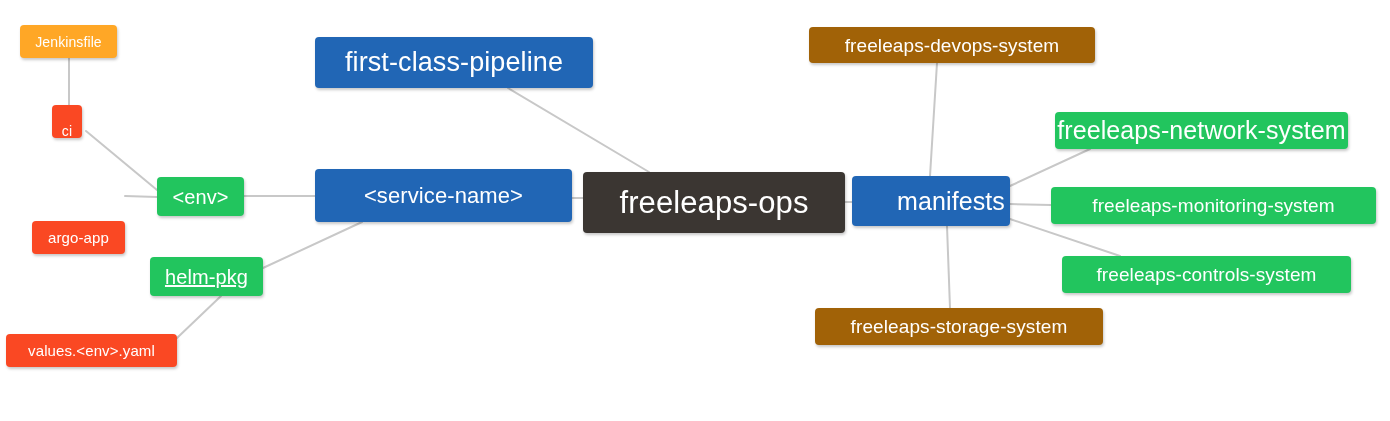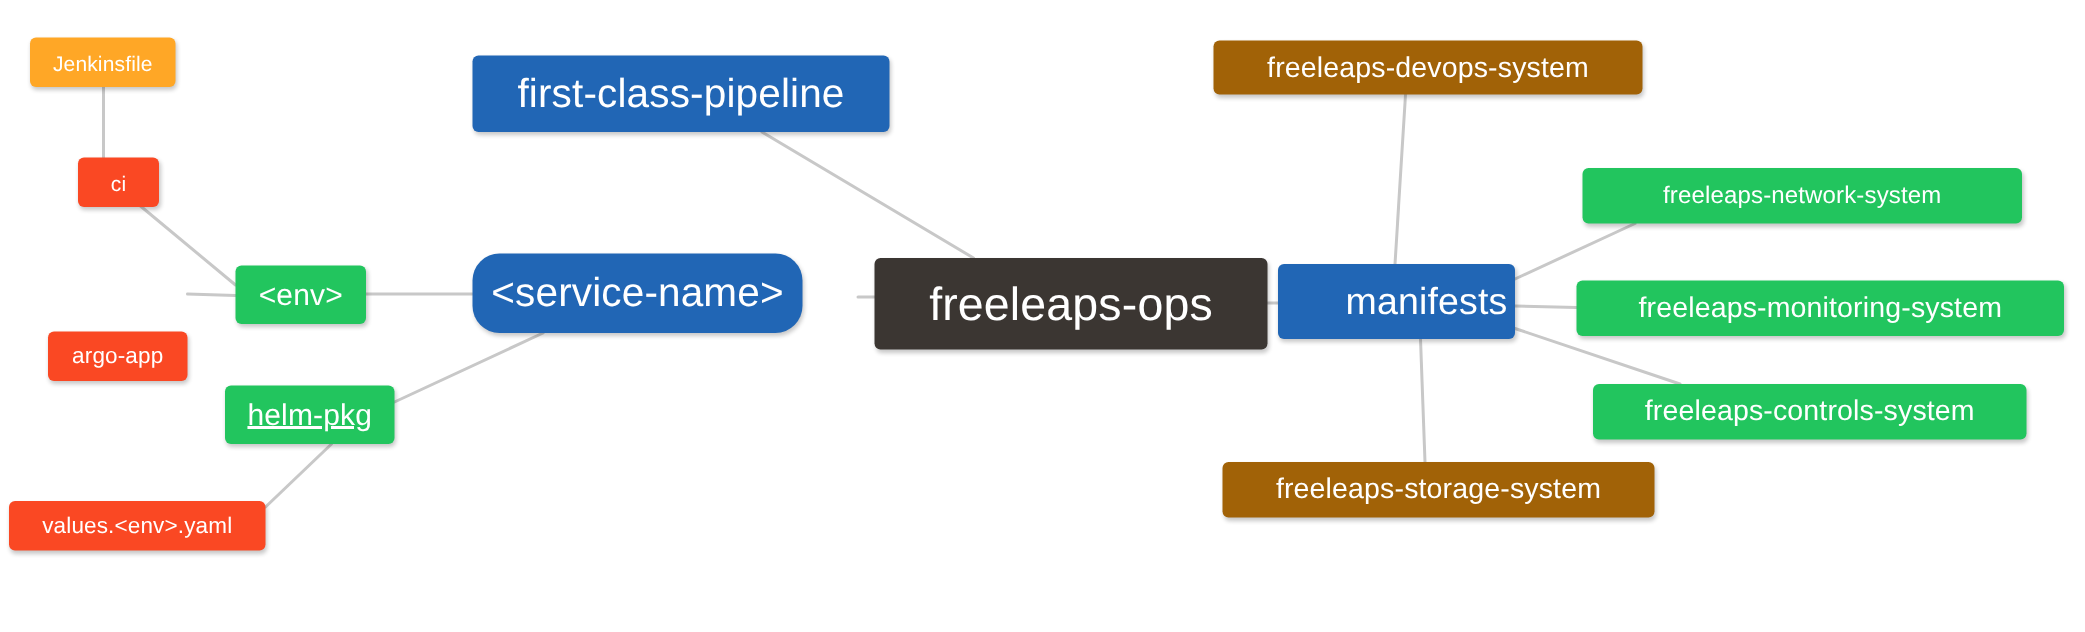--- a/index.html
+++ b/index.html
@@ -66,51 +66,51 @@
       <line x1="930" y1="176" x2="937" y2="63" stroke="#c8c8c8" stroke-width="2" stroke-linecap="round"></line>
       <line x1="1010" y1="186" x2="1090" y2="149" stroke="#c8c8c8" stroke-width="2" stroke-linecap="round"></line>
       <line x1="1010" y1="204" x2="1051" y2="205" stroke="#c8c8c8" stroke-width="2" stroke-linecap="round"></line>
       <line x1="1010" y1="219" x2="1120" y2="256" stroke="#c8c8c8" stroke-width="2" stroke-linecap="round"></line>
       <line x1="947" y1="226" x2="950" y2="308" stroke="#c8c8c8" stroke-width="2" stroke-linecap="round"></line>
     </svg>
   <div id="node-layer">
       <div class="node" style="left: 20px; top: 25px; width: 97px; height: 33px; background: rgb(255, 167, 38); font-size: 14px;">
         <span class="node-label">Jenkinsfile</span>
       </div>
-      <div class="node" style="left: 52px; top: 105px; width: 54px; height: 33px; background: rgb(250, 72, 35); font-size: 14px;">
+      <div class="node" style="left: 52px; top: 105px; width: 30px; height: 33px; background: rgb(250, 72, 35); font-size: 14px; align-items: flex-end;">
         <span class="node-label">ci</span>
       </div>
       <div class="node" style="left: 32px; top: 178px; width: 93px; height: 33px; background: rgb(250, 72, 35); font-size: 15px; margin-top: 43px;">
         <span class="node-label">argo-app</span>
       </div>
       <div class="node" style="left: 6px; top: 334px; width: 171px; height: 33px; background: rgb(250, 72, 35); font-size: 15px;">
         <span class="node-label">values.&lt;env&gt;.yaml</span>
       </div>
       <div class="node" style="left: 157px; top: 177px; width: 87px; height: 39px; background: rgb(34, 197, 94); font-size: 20px;">
         <span class="node-label">&lt;env&gt;</span>
       </div>
       <div class="node" style="left: 150px; top: 257px; width: 113px; height: 39px; background: rgb(34, 197, 94); font-size: 20px; text-decoration: underline;">
         <span class="node-label">helm-pkg</span>
       </div>
       <div class="node" style="left: 315px; top: 37px; width: 278px; height: 51px; background: rgb(33, 102, 181); font-size: 27px;">
         <span class="node-label">first-class-pipeline</span>
       </div>
-      <div class="node" style="left: 315px; top: 169px; width: 220px; height: 53px; background: rgb(33, 102, 181); font-size: 27px; border-radius: 18px;">
+      <div class="node" style="left: 315px; top: 169px; width: 257px; height: 53px; background: rgb(33, 102, 181); font-size: 22px;">
         <span class="node-label">&lt;service-name&gt;</span>
       </div>
       <div class="node" style="left: 583px; top: 172px; width: 262px; height: 61px; background: rgb(59, 54, 50); font-size: 31px;">
         <span class="node-label">freeleaps-ops</span>
       </div>
       <div class="node" style="left: 852px; top: 176px; width: 158px; height: 50px; background: rgb(33, 102, 181); font-size: 25px; padding-left: 40px;">
         <span class="node-label">manifests</span>
       </div>
       <div class="node" style="left: 809px; top: 27px; width: 286px; height: 36px; background: #a16207; font-size: 19px; text-align: right;">
         <span class="node-label">freeleaps-devops-system</span>
       </div>
-      <div class="node" style="left: 1055px; top: 112px; width: 293px; height: 37px; background: rgb(34, 197, 94); font-size: 16px;">
+      <div class="node" style="left: 1055px; top: 112px; width: 293px; height: 37px; background: rgb(34, 197, 94); font-size: 25px;">
         <span class="node-label">freeleaps-network-system</span>
       </div>
       <div class="node" style="left: 1051px; top: 187px; width: 325px; height: 37px; background: rgb(34, 197, 94); font-size: 19px;">
         <span class="node-label">freeleaps-monitoring-system</span>
       </div>
       <div class="node" style="left: 1062px; top: 256px; width: 289px; height: 37px; background: rgb(34, 197, 94); font-size: 19px;">
         <span class="node-label">freeleaps-controls-system</span>
       </div>
       <div class="node" style="left: 815px; top: 308px; width: 288px; height: 37px; background: #a16207; font-size: 19px;">
         <span class="node-label">freeleaps-storage-system</span>

